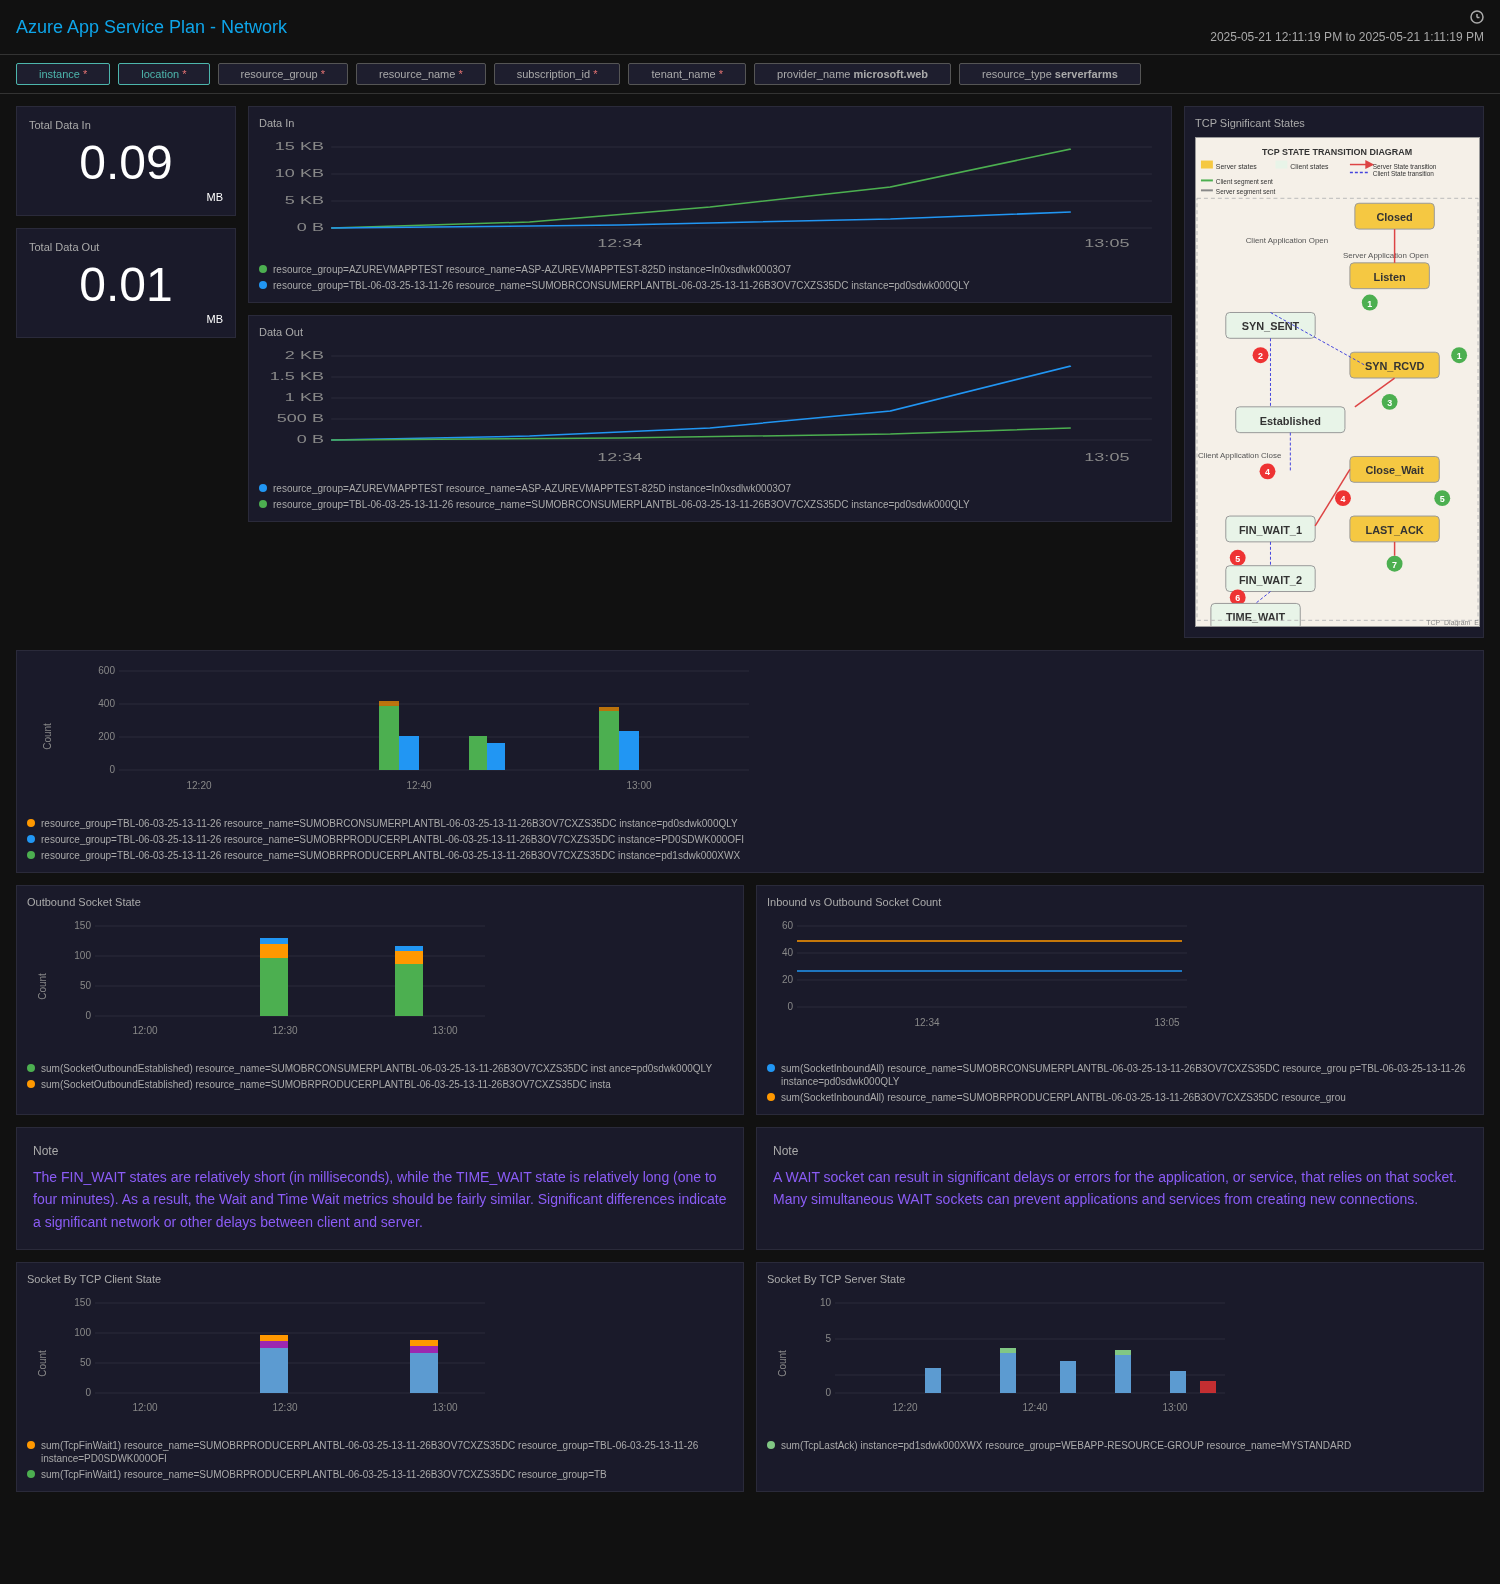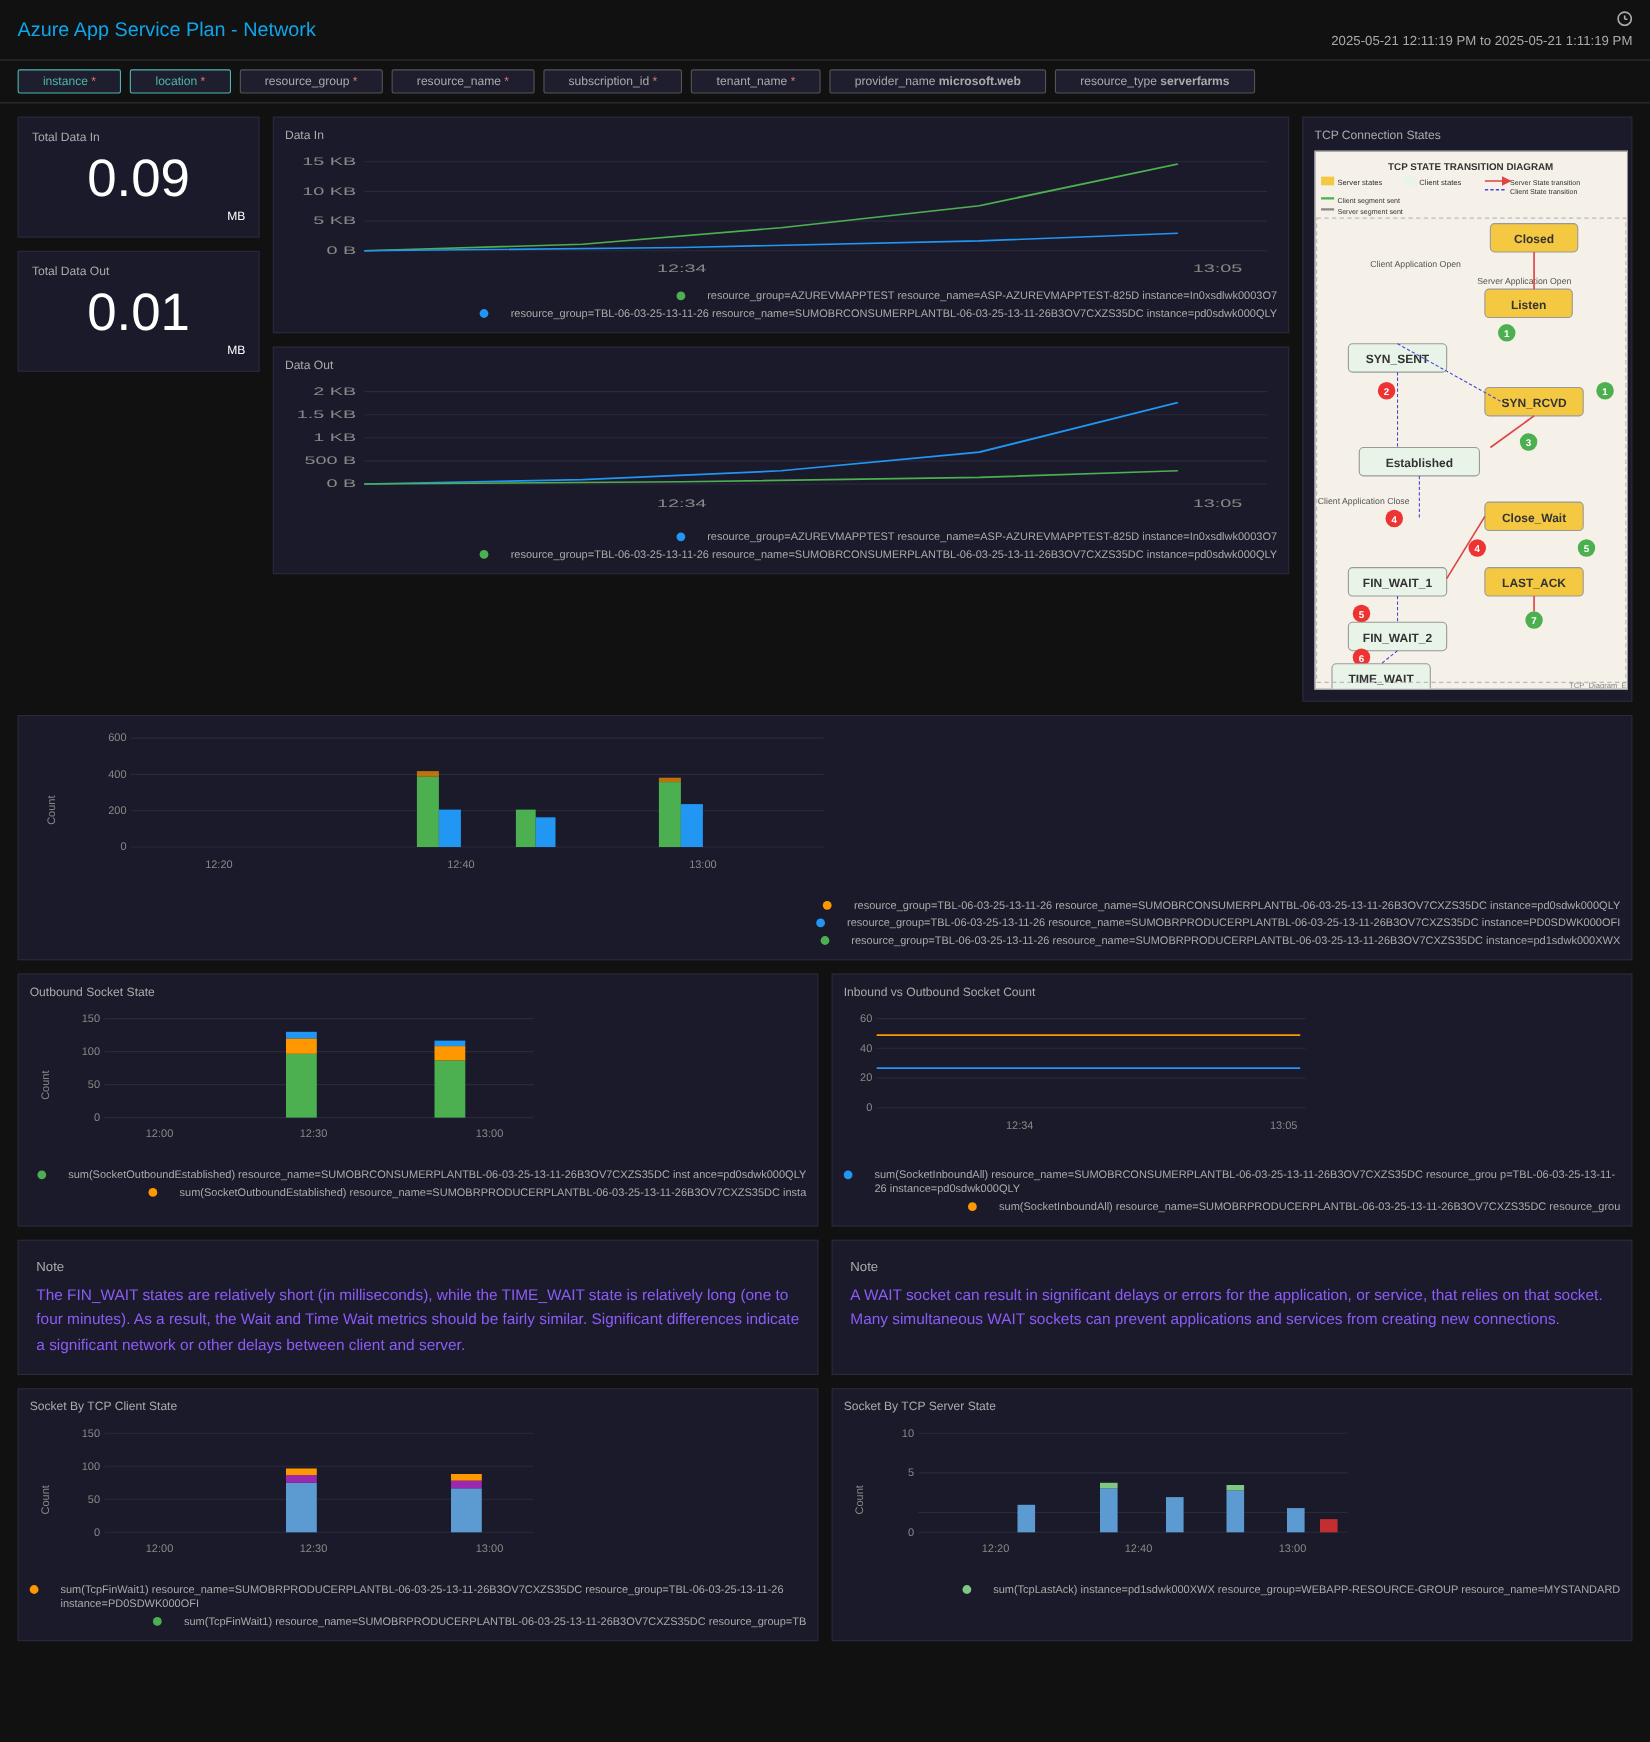--- a/index.html
+++ b/index.html
@@ -42,21 +42,21 @@
     .note-row { padding: 0 16px 12px; display: grid; grid-template-columns: 1fr 1fr; gap: 12px; }
     .note-card { background: #1a1a2a; border: 1px solid #2a2a3a; padding: 16px; }
     .note-title { color: #aaa; font-size: 12px; margin-bottom: 8px; }
     .note-text { color: #8b5cf6; font-size: 14px; line-height: 1.6; }
 
     
     svg { display: block; }
 
     
     .legend { display: flex; flex-direction: column; gap: 3px; margin-top: 6px; }
-    .legend-item { display: flex; align-items: flex-start; gap: 20px; font-size: 10px; color: #aaa; line-height: 1.3; justify-content: flex-end; }
+    .legend-item { display: flex; align-items: flex-start; gap: 6px; font-size: 10px; color: #aaa; line-height: 1.3; }
     .legend-dot { width: 8px; height: 8px; border-radius: 50%; flex-shrink: 0; margin-top: 2px; }
 
     .y-axis-label { font-size: 10px; fill: #888; }
     .x-axis-label { font-size: 10px; fill: #888; }
     .grid-line { stroke: #2a2a3a; stroke-width: 1; }
   </style>
 </head>
 <body>
 
 <div class="header">
@@ -160,21 +160,21 @@
         <div class="legend-item">
           <div class="legend-dot" style="background:#4caf50"></div>
           <span>resource_group=TBL-06-03-25-13-11-26 resource_name=SUMOBRCONSUMERPLANTBL-06-03-25-13-11-26B3OV7CXZS35DC instance=pd0sdwk000QLY</span>
         </div>
       </div>
     </div>
   </div>
 
   <div class="right-col">
     <div class="tcp-card">
-      <div class="tcp-title">TCP Connection States</div>
+      <div class="tcp-title">TCP Significant States</div>
 
       <svg width="285" height="490" viewBox="0 0 285 490" style="background:#f5f0e8; border:1px solid #999;">
 
         <text x="142" y="16" text-anchor="middle" font-size="9" font-weight="bold" fill="#333">TCP STATE TRANSITION DIAGRAM</text>
 
         <rect x="5" y="22" width="12" height="8" fill="#f5c842"></rect>
         <text x="20" y="30" font-size="7" fill="#333">Server states</text>
         <rect x="80" y="22" width="12" height="8" fill="#e8f4e8"></rect>
         <text x="95" y="30" font-size="7" fill="#333">Client states</text>
 

